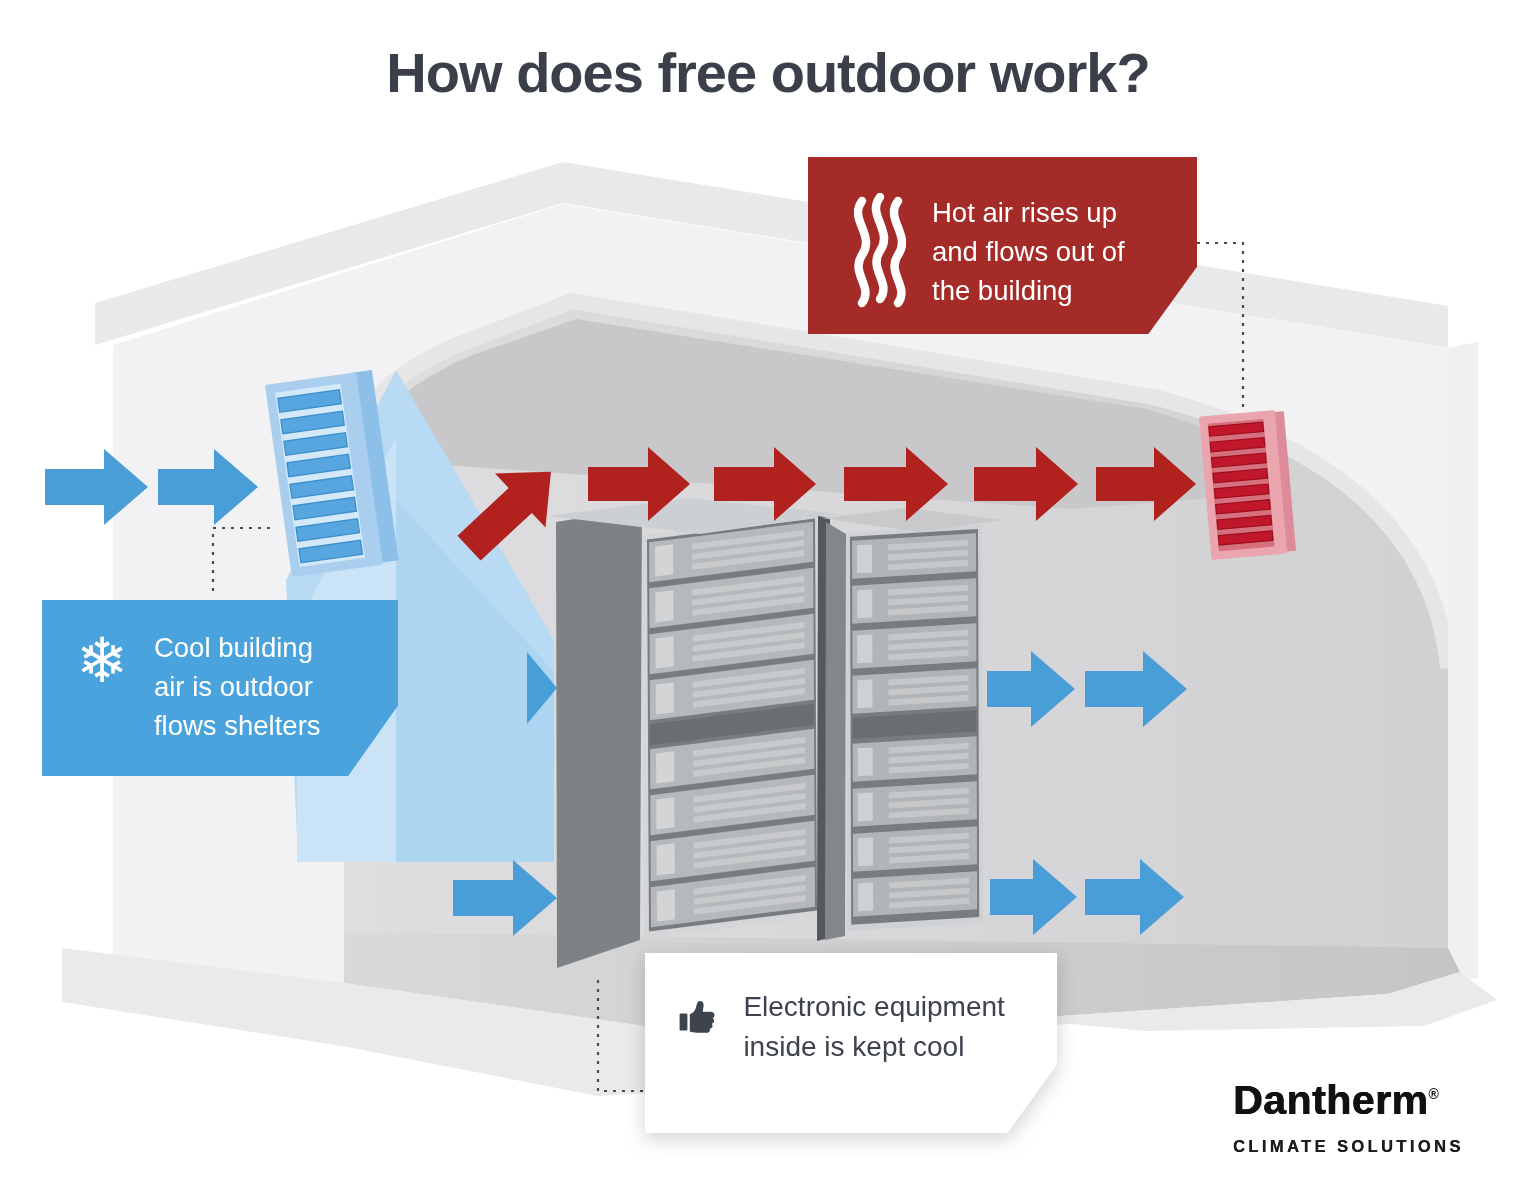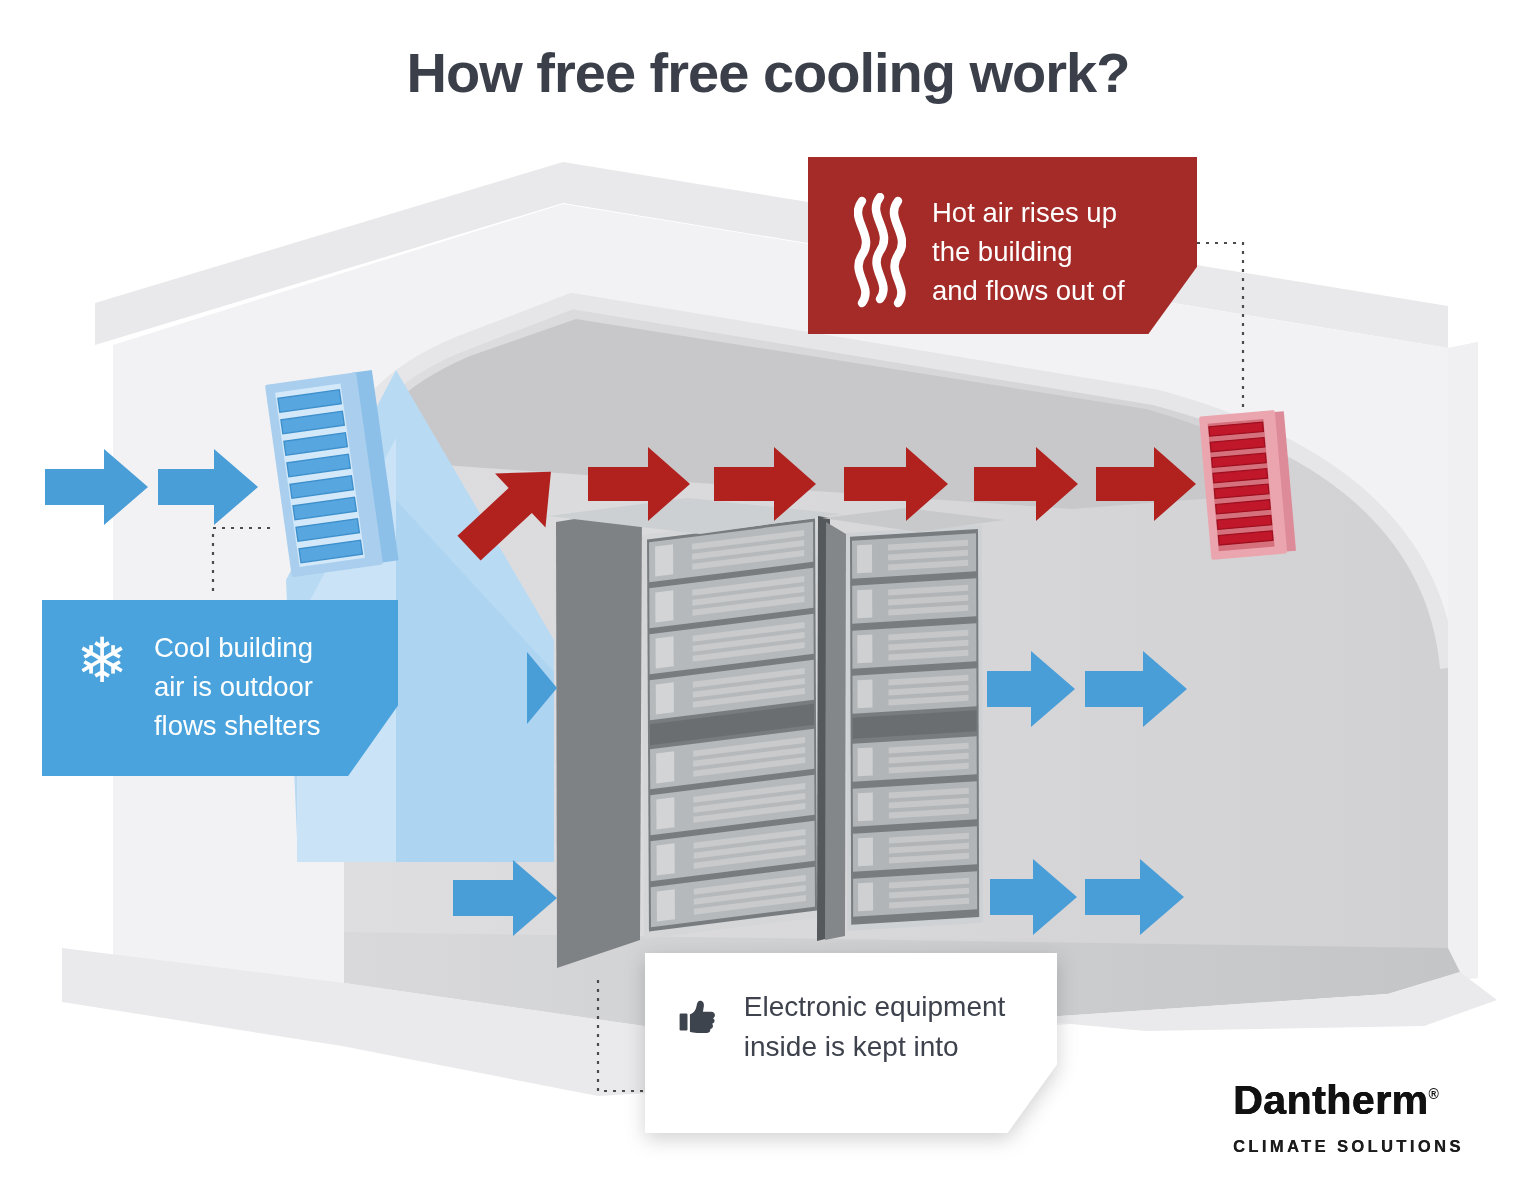--- a/index.html
+++ b/index.html
@@ -167,32 +167,32 @@
       <polygon points="1096,467 1154,467 1154,447 1196,484 1154,521 1154,501 1096,501"></polygon>
     </g>
 
     <g fill="none" stroke="#4b4b4b" stroke-width="2.2" stroke-dasharray="3 6">
       <path d="M270,528 H213 V597"></path>
       <path d="M1197,243 H1243 V409"></path>
       <path d="M598,980 V1091 H643"></path>
     </g>
   </svg>
 
-  <div class="page-title">How free free cooling work?</div>
+  <div class="page-title">How does free outdoor work?</div>
 
   <div class="callout co-hot">
     <svg width="52" height="116" viewBox="0 0 52 116" fill="none" stroke="#ffffff" stroke-width="8.5" stroke-linecap="round">
       <path d="M8,8 C-6,26 22,42 8,62 C-4,80 20,94 8,110"></path>
       <path d="M26,4 C12,22 40,38 26,58 C14,76 38,90 26,106"></path>
       <path d="M44,8 C30,26 58,42 44,62 C32,80 56,94 44,110"></path>
     </svg>
     <div class="co-text">
       <span class="line">Hot air rises up</span>
+      <span class="line">and flows out of</span>
       <span class="line">the building</span>
-      <span class="line">and flows out of</span>
     </div>
   </div>
 
   <div class="callout co-cool">
     <span class="snowflake">❄</span>
     <div class="co-text">
       <span class="line">Cool building</span>
       <span class="line">air is outdoor</span>
       <span class="line">flows shelters</span>
     </div>
@@ -200,21 +200,21 @@
 
   <div class="co-equip-wrap">
     <div class="co-equip">
       <svg width="62" height="58" viewBox="0 0 64 58" fill="#3e444d">
         <rect x="1" y="25" width="13" height="28" rx="2"></rect>
         <path d="M18,53 V26 c7,-2 10,-8 11,-14 c0.8,-4.5 2.3,-8 6,-8 c4.5,0 6.5,3.8 6,8.5 L39.5,22 h13.5 c3.6,0 6.2,2.6 6.2,5.6 c0,2.3 -1.3,4.2 -3.2,5 c1.6,0.9 2.6,2.5 2.6,4.4 c0,2.5 -1.7,4.5 -4,4.9 c0.9,0.9 1.4,2.2 1.4,3.5 c0,2.7 -2,4.7 -4.6,4.9 c0.2,0.7 0.3,1.5 0.2,2.3 c-0.4,2.8 -2.9,4.4 -5.8,4.4 H30 c-5,0 -9,-1 -12,-2 Z"></path>
       </svg>
       <div class="co-text">
         <span class="line">Electronic</span>
         <span class="line">equipment inside</span>
-        <span class="line">is kept into</span>
+        <span class="line">is kept cool</span>
       </div>
     </div>
   </div>
 
   <div class="logo">
     <div class="brand"><span>Dantherm</span><sup>®</sup></div>
     <div class="tagline">CLIMATE SOLUTIONS</div>
   </div>
 
 </div>

